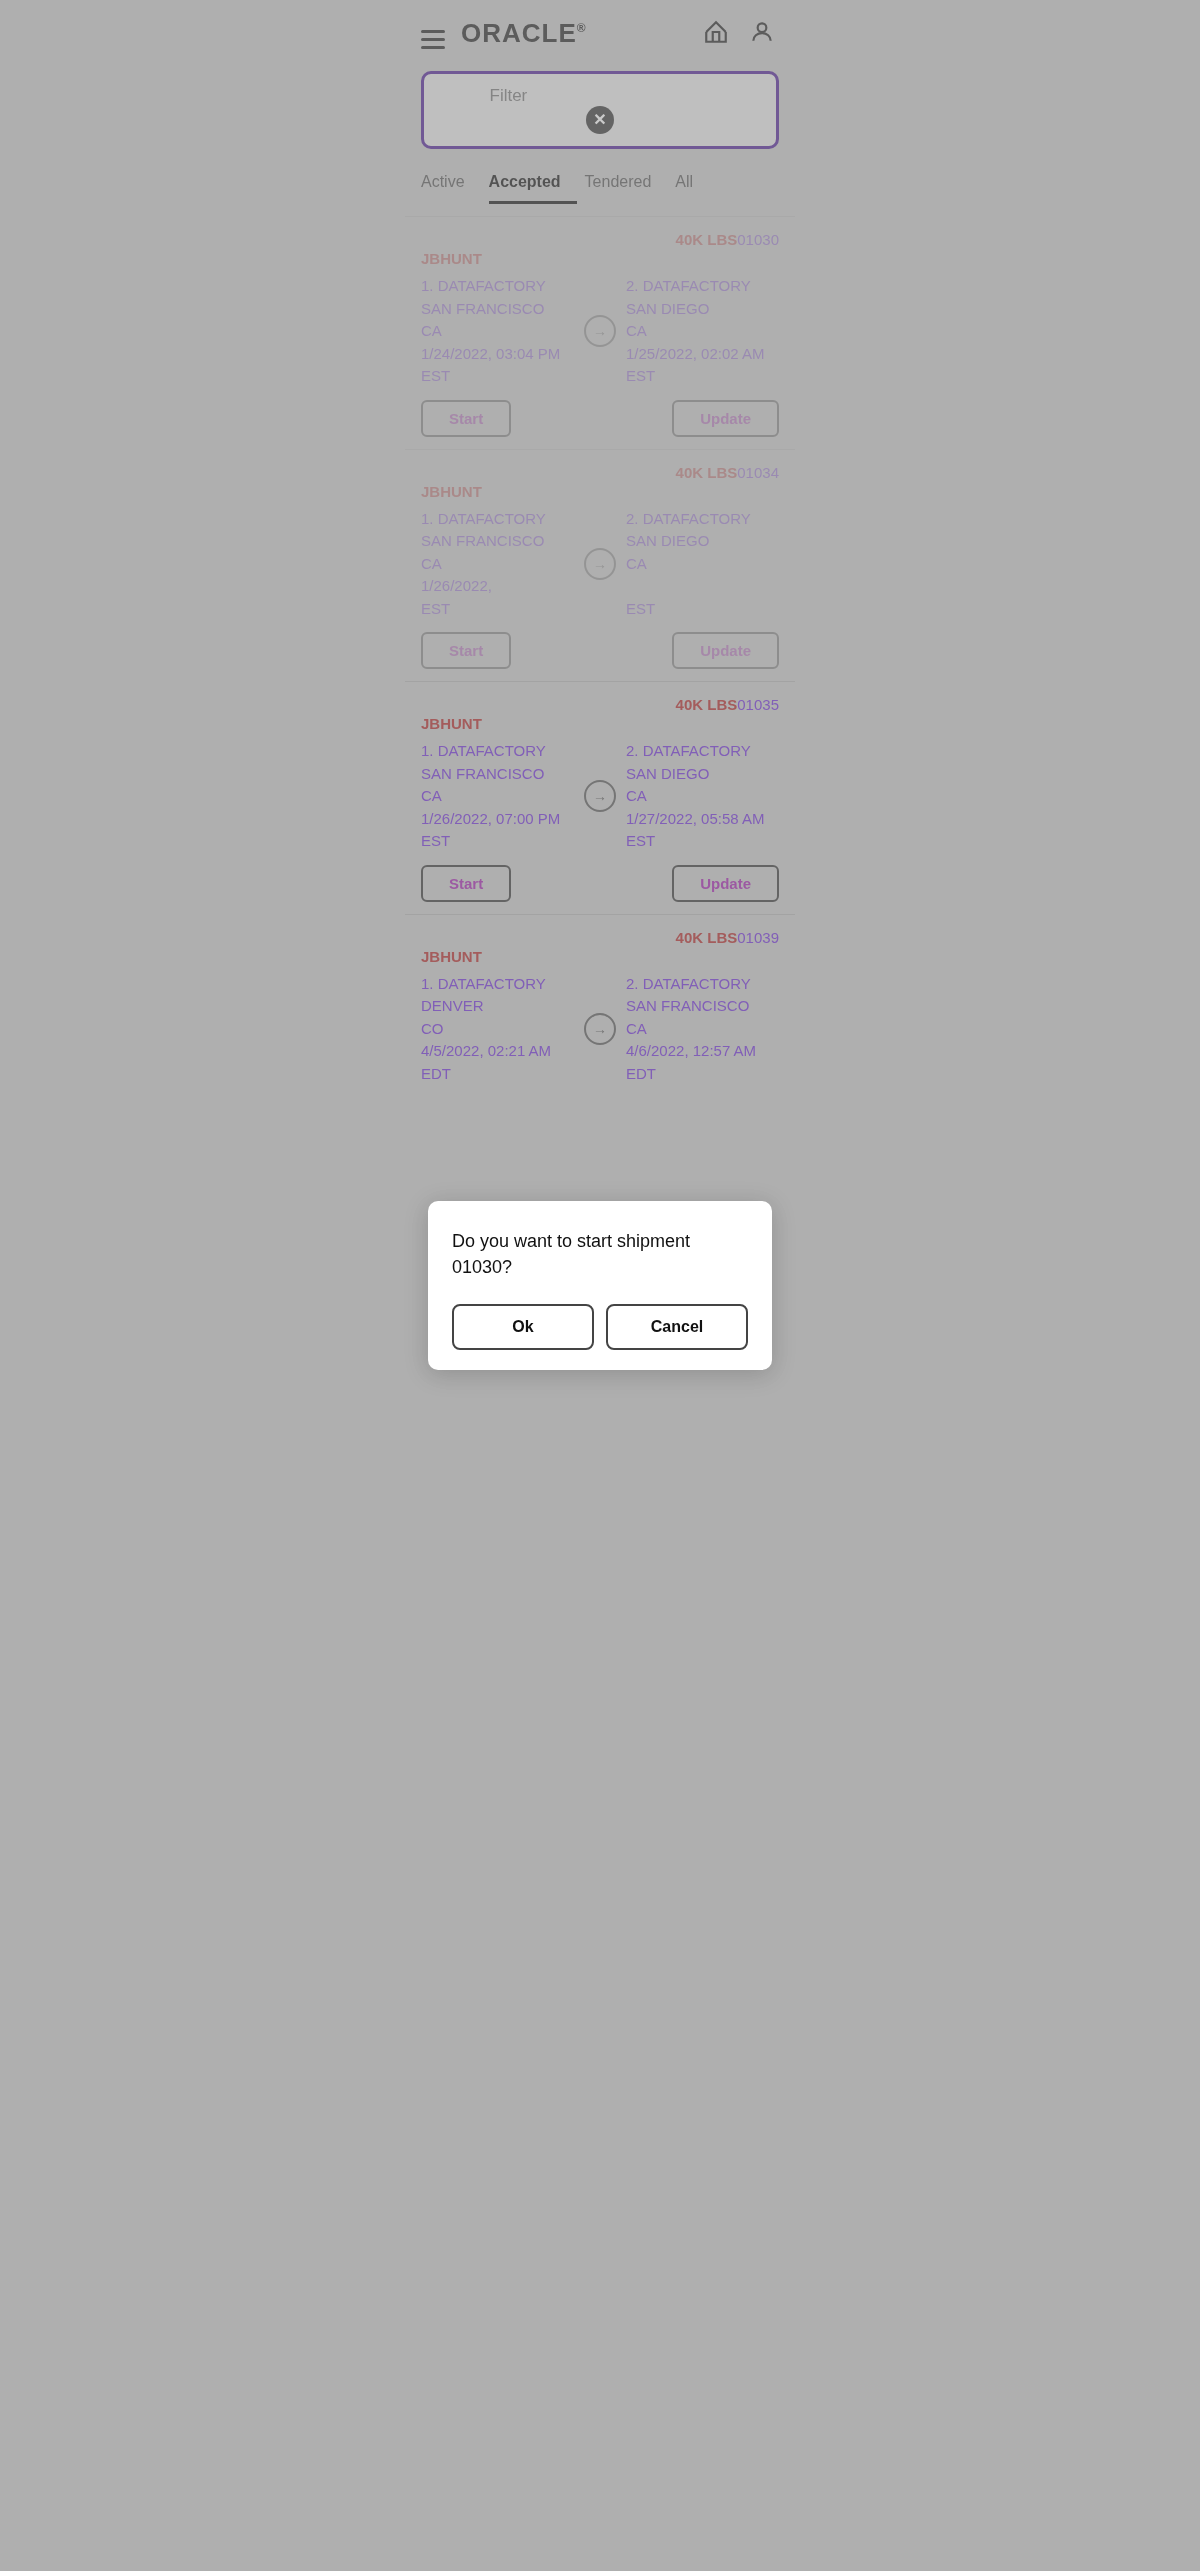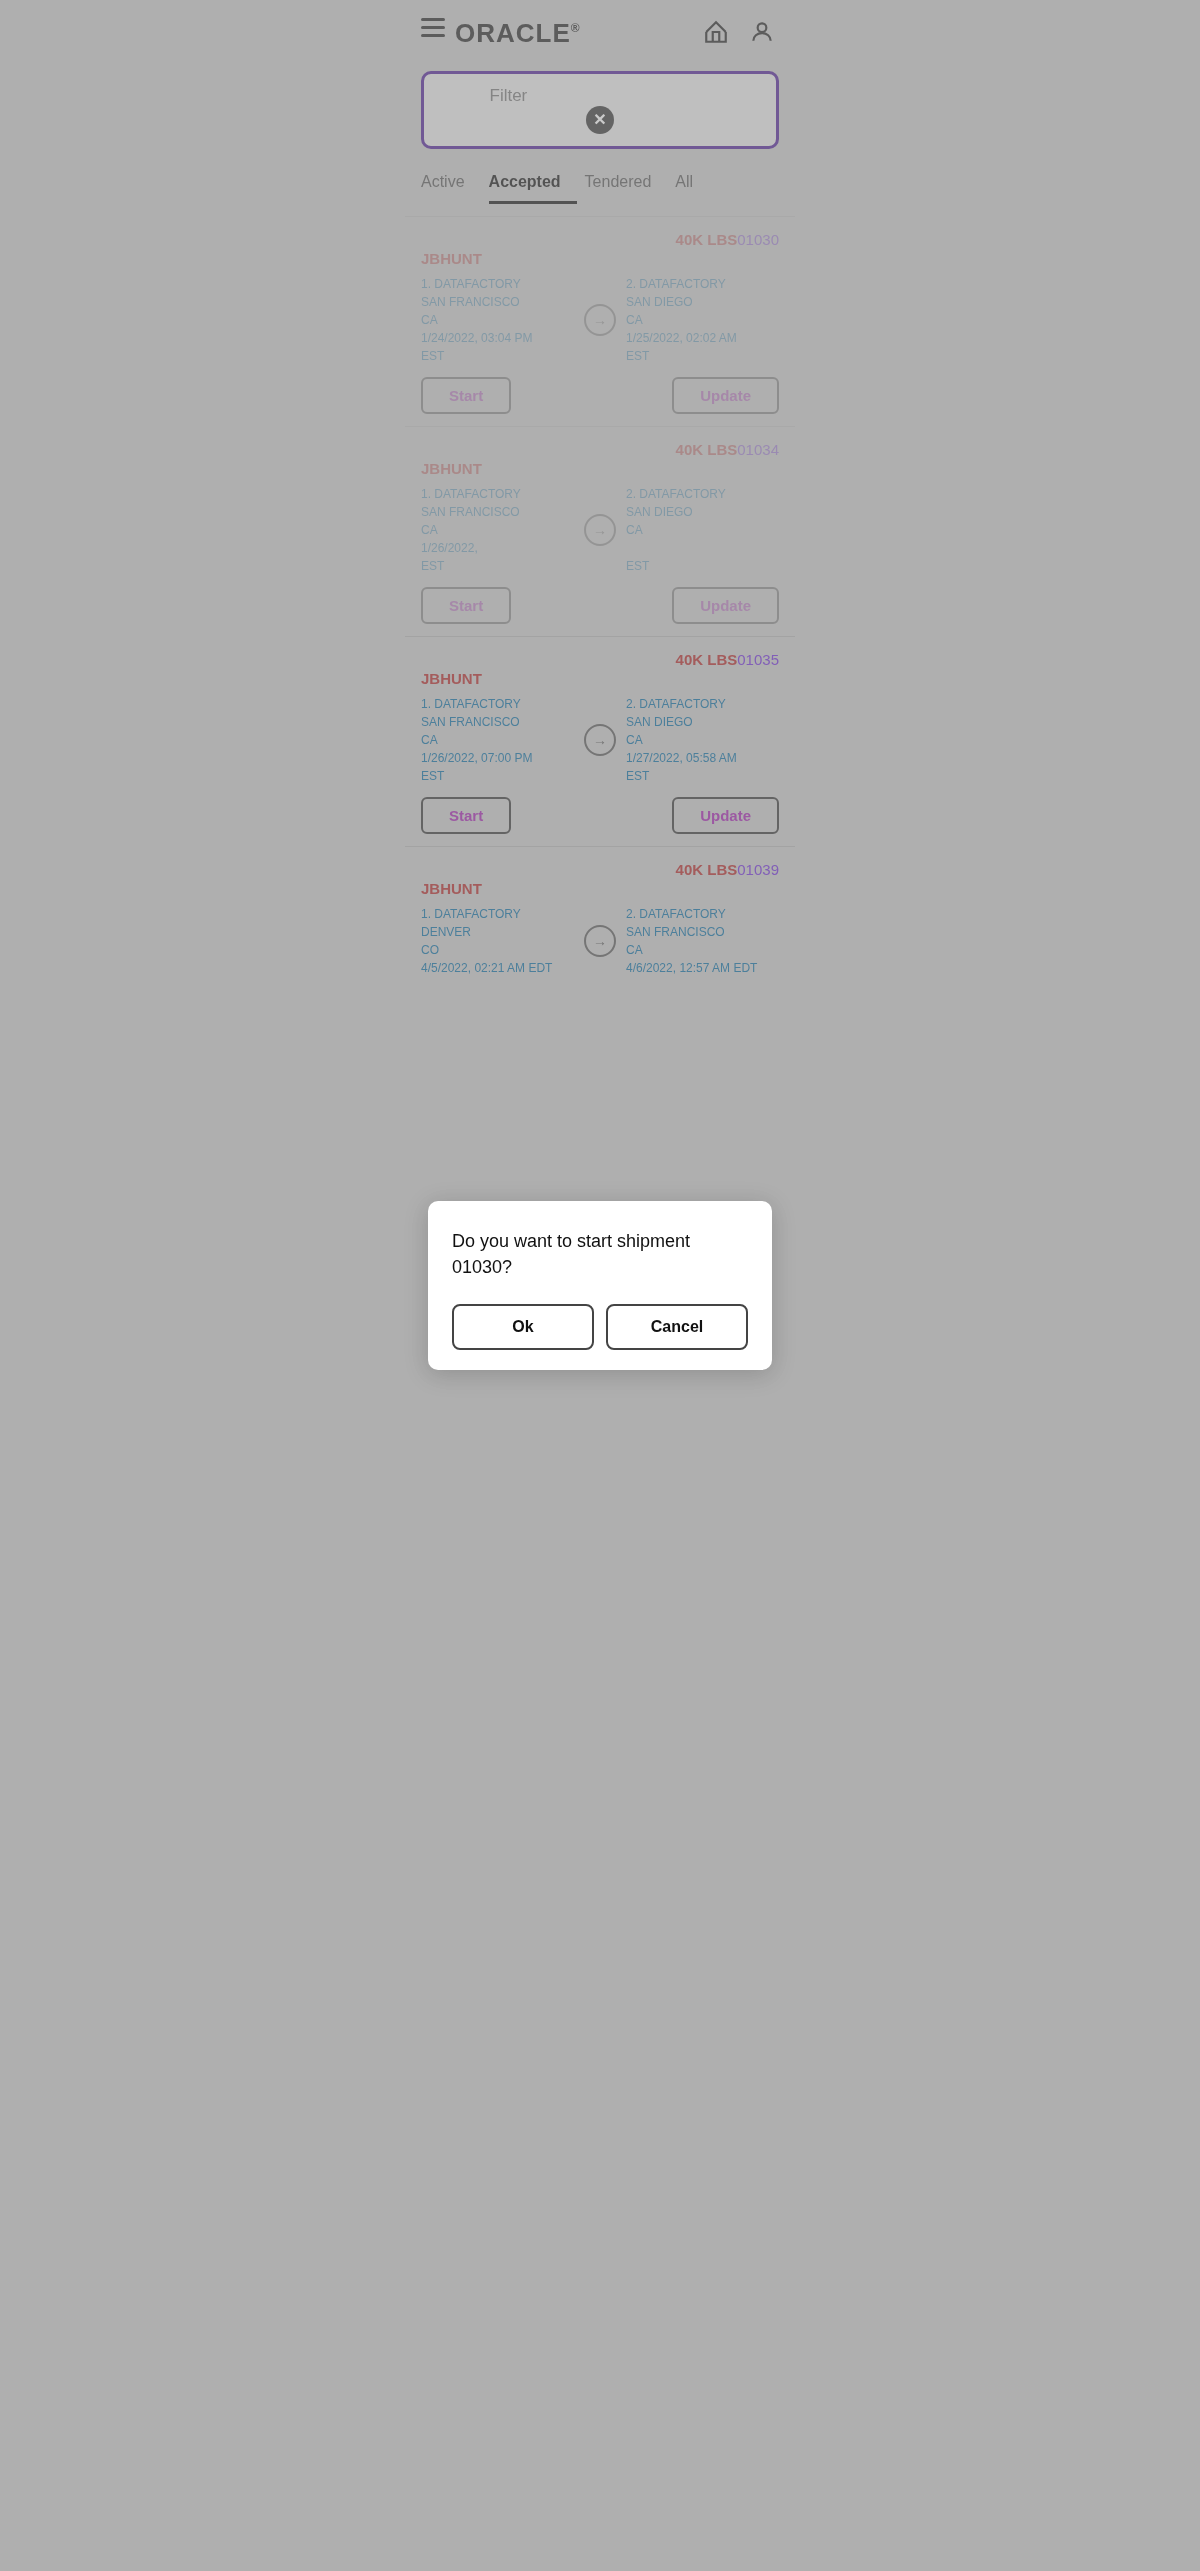--- a/index.html
+++ b/index.html
@@ -15,22 +15,22 @@
     
     .header {
       display: flex;
       align-items: center;
       justify-content: space-between;
       padding: 18px 20px 14px 16px;
       background: #c8c8c8;
     }
     .header-left {
       display: flex;
-      align-items: flex-start;
-      gap: 10px;
+      align-items: flex-end;
+      gap: 16px;
     }
     .hamburger-icon {
       display: flex;
       flex-direction: column;
       gap: 5px;
       cursor: pointer;
     }
     .hamburger-icon span {
       display: block;
       width: 24px;
@@ -149,23 +149,23 @@
       margin-bottom: 8px;
     }
     .locations {
       display: flex;
       align-items: center;
       gap: 10px;
       margin-bottom: 12px;
     }
     .location-from, .location-to {
       flex: 1;
-      font-size: 12px;
+      font-size: 15px;
       line-height: 1.5;
-      color: #0369a1;
+      color: #6d28d9;
     }
     .arrow-icon {
       width: 32px;
       height: 32px;
       border: 2px solid #555;
       border-radius: 50%;
       display: flex;
       align-items: center;
       justify-content: center;
       flex-shrink: 0;

